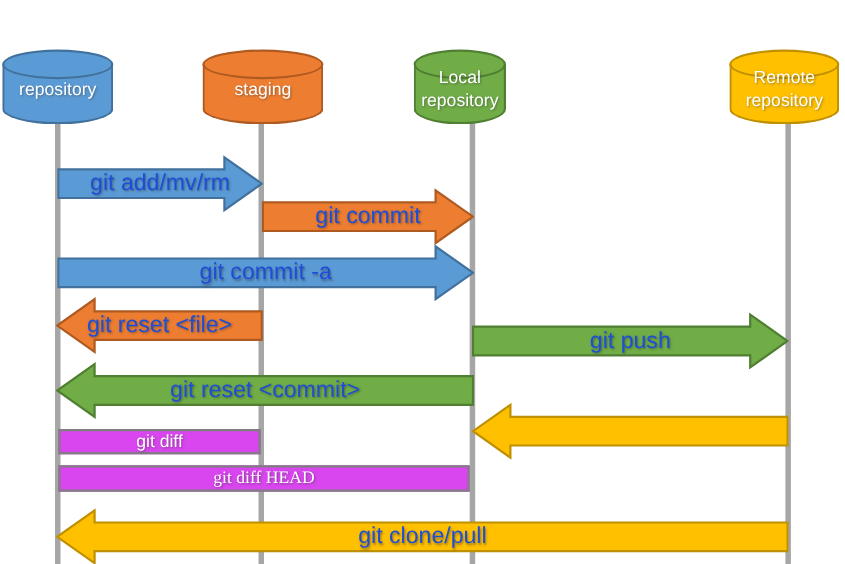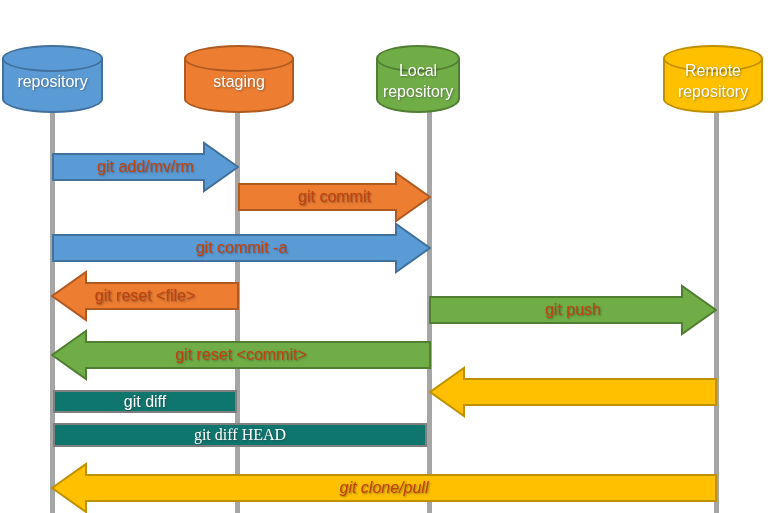--- a/index.html
+++ b/index.html
@@ -34,27 +34,27 @@
   .node-gold   .cyl-top, .node-gold   .cyl-body { background:#ffc000; border-color:#bf9000; }
   
   .arrow { position:absolute; z-index:2; }
   .arrow svg { display:block; }
   .arrow-blue   path { fill:#5b9bd5; stroke:#41719c; }
   .arrow-orange path { fill:#ed7d31; stroke:#ae5a21; }
   .arrow-green  path { fill:#70ad47; stroke:#507e32; }
   .arrow-gold   path { fill:#ffc000; stroke:#bf9000; }
   .arrow-label {
     position:absolute; z-index:4; display:flex; align-items:center;
-    justify-content:center; color:#c2410c; font-size:16px;
+    justify-content:center; color:#1d4ed8; font-size:21px;
     text-shadow:1px 1px 2px rgba(50,50,50,.5); pointer-events:none;
     white-space:nowrap;
   }
   .bar {
     position:absolute; z-index:2; box-sizing:border-box;
-    background:#0f766e; border:2px solid #7f7f7f;
+    background:#d946ef; border:2px solid #7f7f7f;
     display:flex; align-items:center; justify-content:center;
     color:#fff; font-size:16px; text-shadow:1px 1px 2px rgba(50,50,50,.5);
   }
 </style>
 </head>
 <body>
 
 <div id="stage">
 
   <div class="lifeline" style="left:50px;"></div>
@@ -133,15 +133,15 @@
 
   <div class="bar" style="left:53px; top:390px; width:184px; height:23px;">git diff</div>
 
   <div class="bar" style="left:53px; top:423px; width:374px; height:24px;font-family:Liberation Serif, serif;">git diff HEAD</div>
 
   <div class="arrow arrow-gold" style="left:51px; top:462px;">
     <svg width="666" height="52">
       <path d="M665 13 L35 13 L35 2 L1 26 L35 50 L35 39 L665 39 Z" stroke-width="2"></path>
     </svg>
   </div>
-  <div class="arrow-label" style="left:51px; top:462px; width:666px; height:52px;font-style:italic;">git clone/pull</div>
+  <div class="arrow-label" style="left:51px; top:462px; width:666px; height:52px;">git clone/pull</div>
 
 </div>
 
 </body></html>

